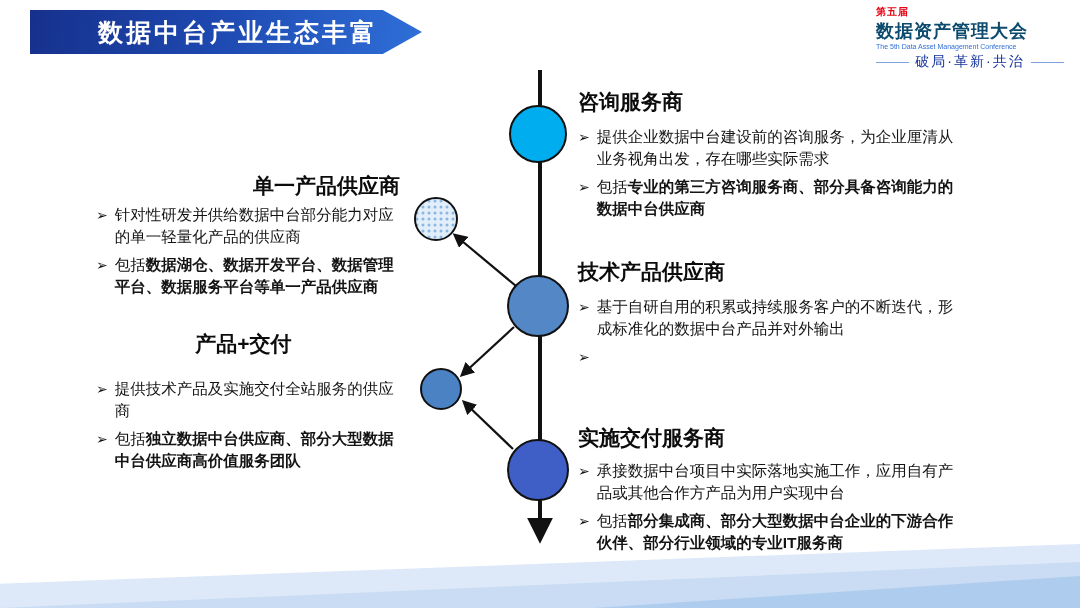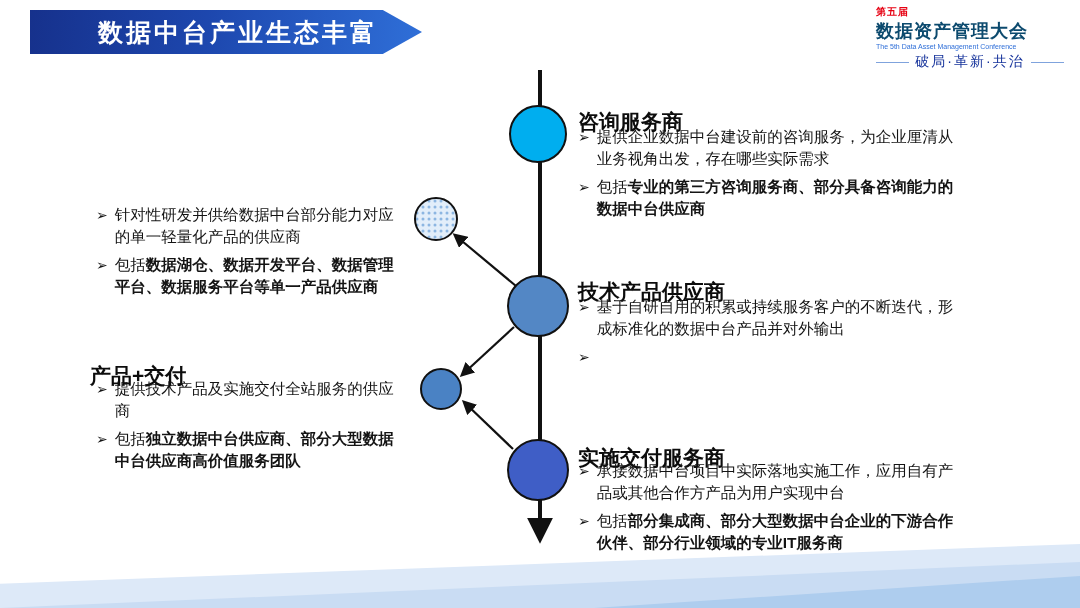--- a/index.html
+++ b/index.html
@@ -17,29 +17,29 @@
 
   
   .logo { position:absolute; right:16px; top:5px; width:188px; }
   .logo-edition { color:#e60012; font-size:10px; font-weight:bold; display:block; letter-spacing:1px; }
   .logo-name { color:#0c4a6e; font-size:18px; font-weight:bold; letter-spacing:1px; white-space:nowrap; }
   .logo-sub { color:#2f6fd8; font-size:7px; white-space:nowrap; }
   .logo-slogan { margin-top:3px; display:flex; align-items:center; gap:6px; color:#16339b; font-size:14px; letter-spacing:2px; white-space:nowrap; }
   .logo-slogan::before, .logo-slogan::after { content:""; flex:1; height:1px; background:#7fa3dd; }
 
   
-  .sec-heading { position:absolute; font-size:21px; font-weight:bold; color:#0c0c0c; white-space:nowrap;margin-top:20px; }
+  .sec-heading { position:absolute; font-size:21px; font-weight:bold; color:#0c0c0c; white-space:nowrap; }
   .bullets { position:absolute; list-style:none; }
   .bullets li { display:flex; gap:7px; font-size:15.5px; line-height:1.4; color:#141414; margin-bottom:7px; }
   .bullets .marker { flex:0 0 auto; font-size:14px; line-height:1.6; }
   .bullets .bold { font-weight:bold; }
 
   .left-h1 { left:90px; top:172px; width:310px; text-align:right; }
   .left-b1 { left:96px; top:204px; width:300px; }
-  .left-h2 { left:90px; top:342px; width:307px; text-align:left; }
+  .left-h2 { left:90px; top:330px; width:307px; text-align:center; }
   .left-b2 { left:96px; top:378px; width:300px; }
 
   .right-h1 { left:578px; top:88px; }
   .right-b1 { left:578px; top:126px; width:388px; }
   .right-h2 { left:578px; top:258px; }
   .right-b2 { left:578px; top:296px; width:388px; }
   .right-h3 { left:578px; top:424px; }
   .right-b3 { left:578px; top:460px; width:388px; }
 
   
@@ -81,20 +81,21 @@
 
   <div class="logo">
     <span class="logo-edition">第五届</span>
     <div class="logo-name">数据资产管理大会</div>
     <div class="logo-sub">The 5th Data Asset Management Conference</div>
     <div class="logo-slogan">
       <span>破局·革新·共治</span>
     </div>
   </div>
 
+  <div class="sec-heading left-h1">单一产品供应商</div>
   <ul class="bullets left-b1">
       <li>
         <span class="marker">➢</span>
         <span class="btext"><span>针对性研发并供给数据中台部分能力对应的单一轻量化产品的供应商</span></span>
       </li>
       <li>
         <span class="marker">➢</span>
         <span class="btext"><span>包括</span><span class="bold">数据湖仓、数据开发平台、数据管理平台、数据服务平台等单一产品供应商</span></span>
       </li>
     </ul>

